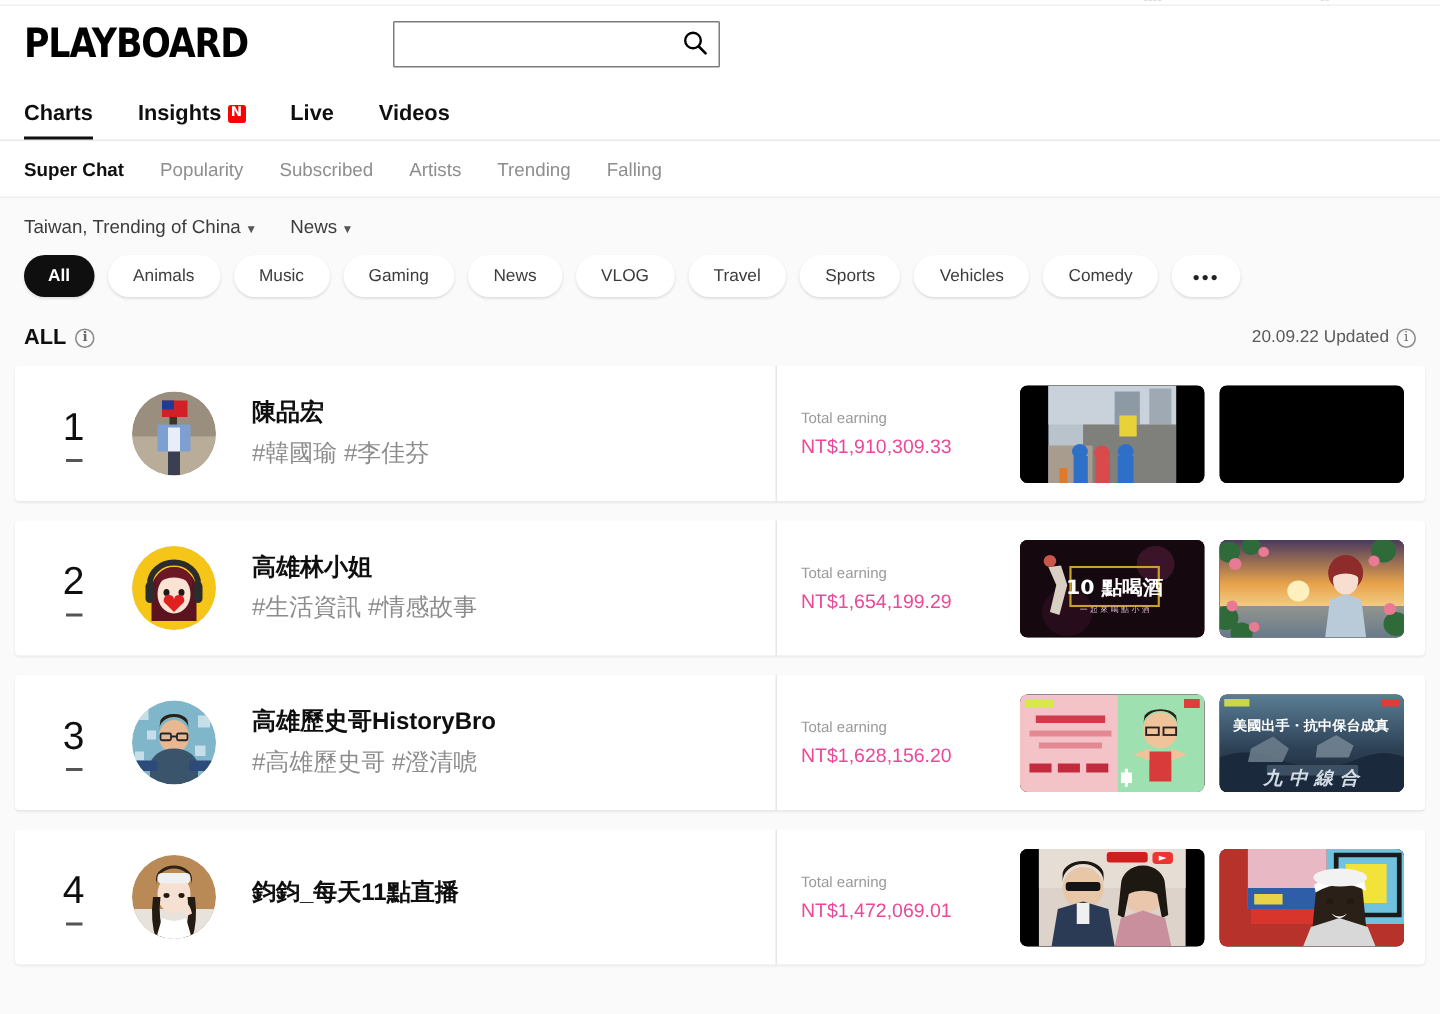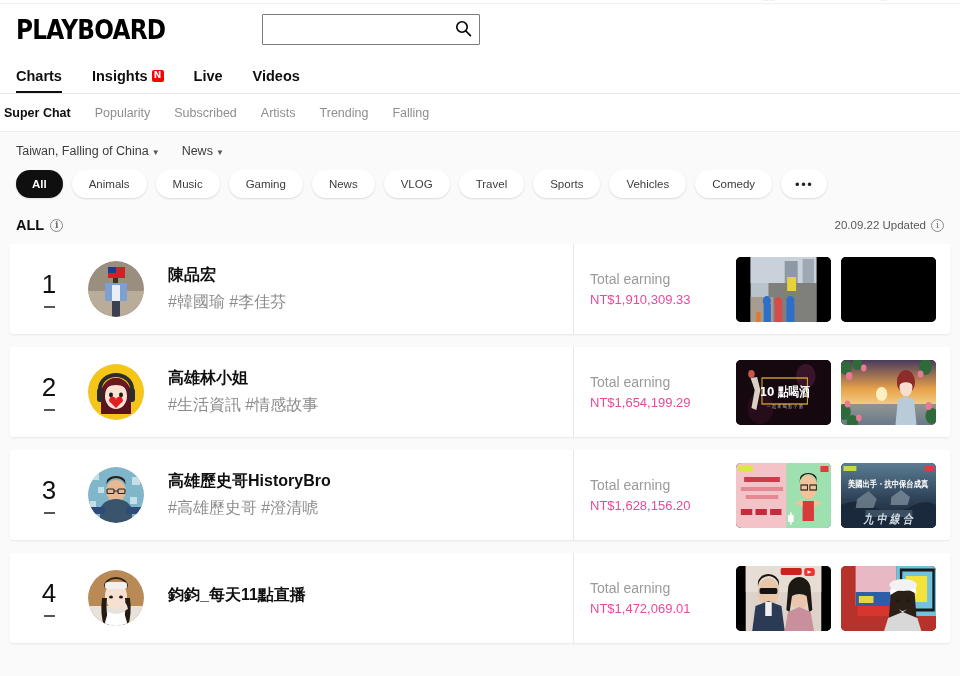--- a/index.html
+++ b/index.html
@@ -110,21 +110,21 @@
     text-align: center;
     border-radius: 2px;
     font-family: "DejaVu Sans", sans-serif;
   }
 
   
   .nav-secondary {
     display: flex;
     align-items: center;
     gap: 24px;
-    padding: 0 4px;
+    padding: 0 16px;
     height: 38px;
     border-bottom: 1px solid #eeeeee;
     background: #fff;
     font-size: 12.5px;
   }
   .subnav-item { color: #8e8e8e; cursor: pointer; white-space: nowrap; }
   .subnav-item.active { color: #0f0f0f; font-weight: bold; }
 
   
   .filter-area {
@@ -271,30 +271,30 @@
   .earning-cell {
     width: 155px;
     flex: none;
     border-left: 1px solid #e6e6e6;
     padding-left: 16px;
     align-self: stretch;
     display: flex;
     flex-direction: column;
     justify-content: center;
   }
-  .earn-label { font-size: 14px; color: #9a9a9a; margin-bottom: 5px; }
+  .earn-label { font-size: 10px; color: #9a9a9a; margin-bottom: 5px; }
   .earn-value { font-size: 13px; color: #ec4899; }
   .thumbs {
     display: flex;
     gap: 10px;
     flex: none;
     margin-left: 8px;
   }
   .thumb {
-    width: 95px; height: 65px;
+    width: 123px; height: 65px;
     border-radius: 5px;
     overflow: hidden;
     background: #000;
     position: relative;
     flex: none;
   }
   .thumb svg { display: block; width: 100%; height: 100%; }
 </style>
 </head>
 <body>
@@ -338,21 +338,21 @@
   <div class="subnav-item">Popularity</div>
   <div class="subnav-item">Subscribed</div>
   <div class="subnav-item">Artists</div>
   <div class="subnav-item">Trending</div>
   <div class="subnav-item">Falling</div>
 </div>
 
 <div class="filter-area">
   <div class="filter-selects">
     <div class="select-ctl">
-      <span>Taiwan, Falling of China</span><span class="caret">▼</span>
+      <span>Taiwan, Trending of China</span><span class="caret">▼</span>
     </div>
     <div class="select-ctl">
       <span>News</span><span class="caret">▼</span>
     </div>
   </div>
 
   <div class="chips">
     <div class="chip active">All</div>
     <div class="chip">Animals</div>
     <div class="chip">Music</div>

